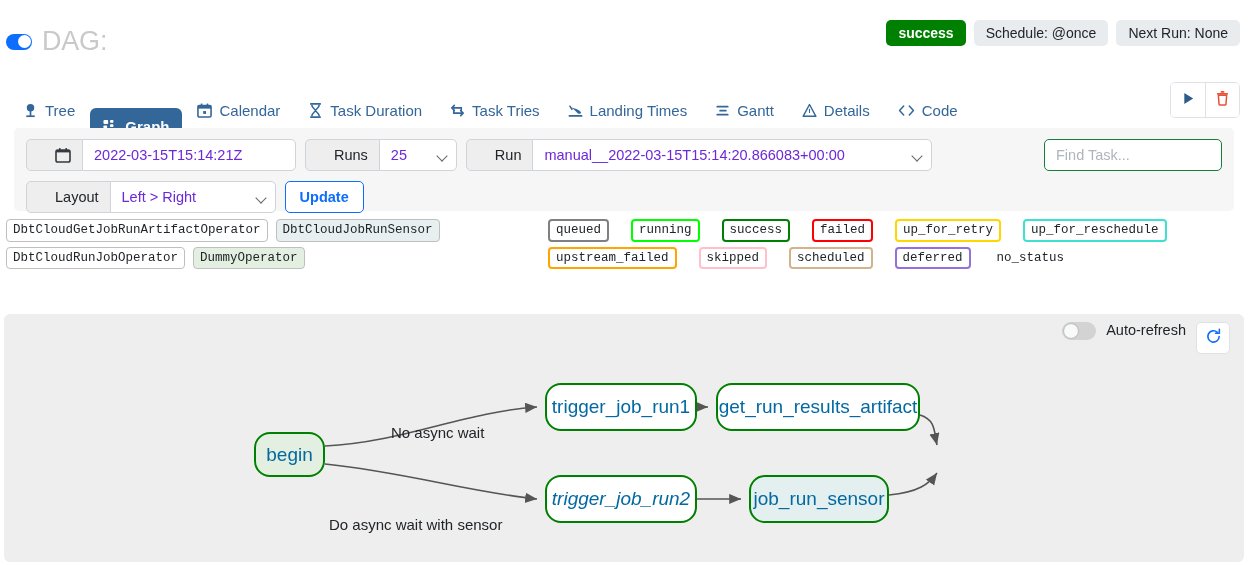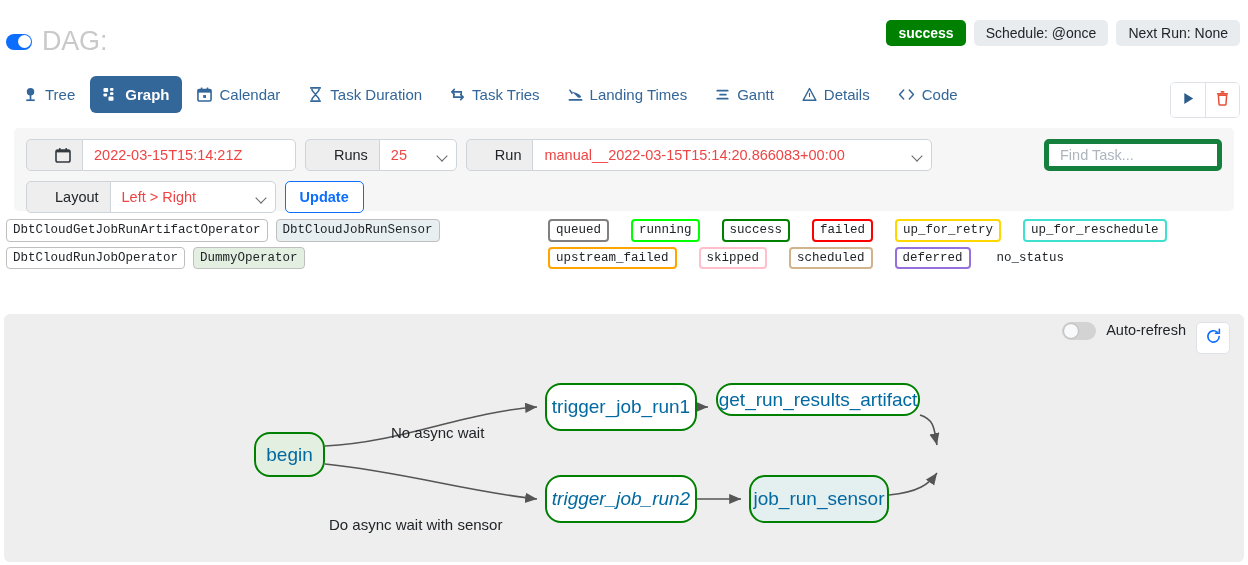--- a/index.html
+++ b/index.html
@@ -87,20 +87,21 @@
     font-size: 15px;
     color: #336699;
     border-radius: 6px;
     cursor: pointer;
     white-space: nowrap;
   }
   .tab.active {
     background: #336699;
     color: #ffffff;
     font-weight: 700;
+    margin-top: 32px;
   }
   .tab svg { display: block; flex: none; }
 
   .action-group {
     position: absolute;
     right: 8px; top: 10px;
     display: flex;
     border: 1px solid #dee2e6;
     border-radius: 5px;
     overflow: hidden;
@@ -138,21 +139,21 @@
     color: #212529;
     white-space: nowrap;
   }
   .igroup > .addon:first-child { border-radius: 5px 0 0 5px; padding-left: 28px; }
   .igroup > *:last-child { border-radius: 0 5px 5px 0; }
   .igroup > *:not(:first-child) { margin-left: -1px; }
   .ctl-input, .ctl-select {
     background: #ffffff;
     border: 1px solid #ced4da;
     font-size: 14.5px;
-    color: #ef4444;
+    color: #6d28d9;
     padding: 4px 11px;
     display: flex; align-items: center;
     font-family: "Liberation Sans", sans-serif;
     white-space: nowrap;
   }
   .ctl-select { padding-right: 28px; position: relative; cursor: pointer; }
   .ctl-select::after {
     content: "";
     position: absolute;
     right: 10px; top: 12px;
@@ -173,21 +174,21 @@
     font-size: 14.5px;
     font-weight: 700;
     cursor: pointer;
     display: flex; align-items: center;
   }
   .find-task {
     position: absolute;
     right: 12px; top: 11px;
     width: 178px; height: 32px;
     background: #ffffff;
-    border: 5px solid #15803d;
+    border: 1px solid #15803d;
     border-radius: 5px;
     display: flex; align-items: center;
     padding: 0 11px;
     font-size: 14.5px;
     color: #adb5bd;
   }
 
   
   .legends {
     padding: 8px 6px 6px 6px;
@@ -512,21 +513,21 @@
 
       <path d="M885,181 C915,178 925,170 933,159" fill="none" stroke="#555555" stroke-width="1.6" marker-end="url(#arrow)"></path>
     </svg>
 
     <div class="node" style="left:250px;top:118px;width:71px;height:45px;background:#e3efe0;">
       <span>begin</span>
     </div>
     <div class="node" style="left:541px;top:69px;width:152px;height:48px;background:#ffffff;">
       <span>trigger_job_run1</span>
     </div>
-    <div class="node" style="left:712px;top:69px;width:204px;height:33px;background:#ffffff;">
+    <div class="node" style="left:712px;top:69px;width:204px;height:48px;background:#ffffff;">
       <span>get_run_results_artifact</span>
     </div>
     <div class="node" style="left:541px;top:161px;width:152px;height:48px;background:#ffffff;font-style:italic;">
       <span>trigger_job_run2</span>
     </div>
     <div class="node" style="left:745px;top:161px;width:140px;height:48px;background:#e4efef;">
       <span>job_run_sensor</span>
     </div>
 
     <div class="edge-label" style="left:387px;top:110px;">No async wait</div>

